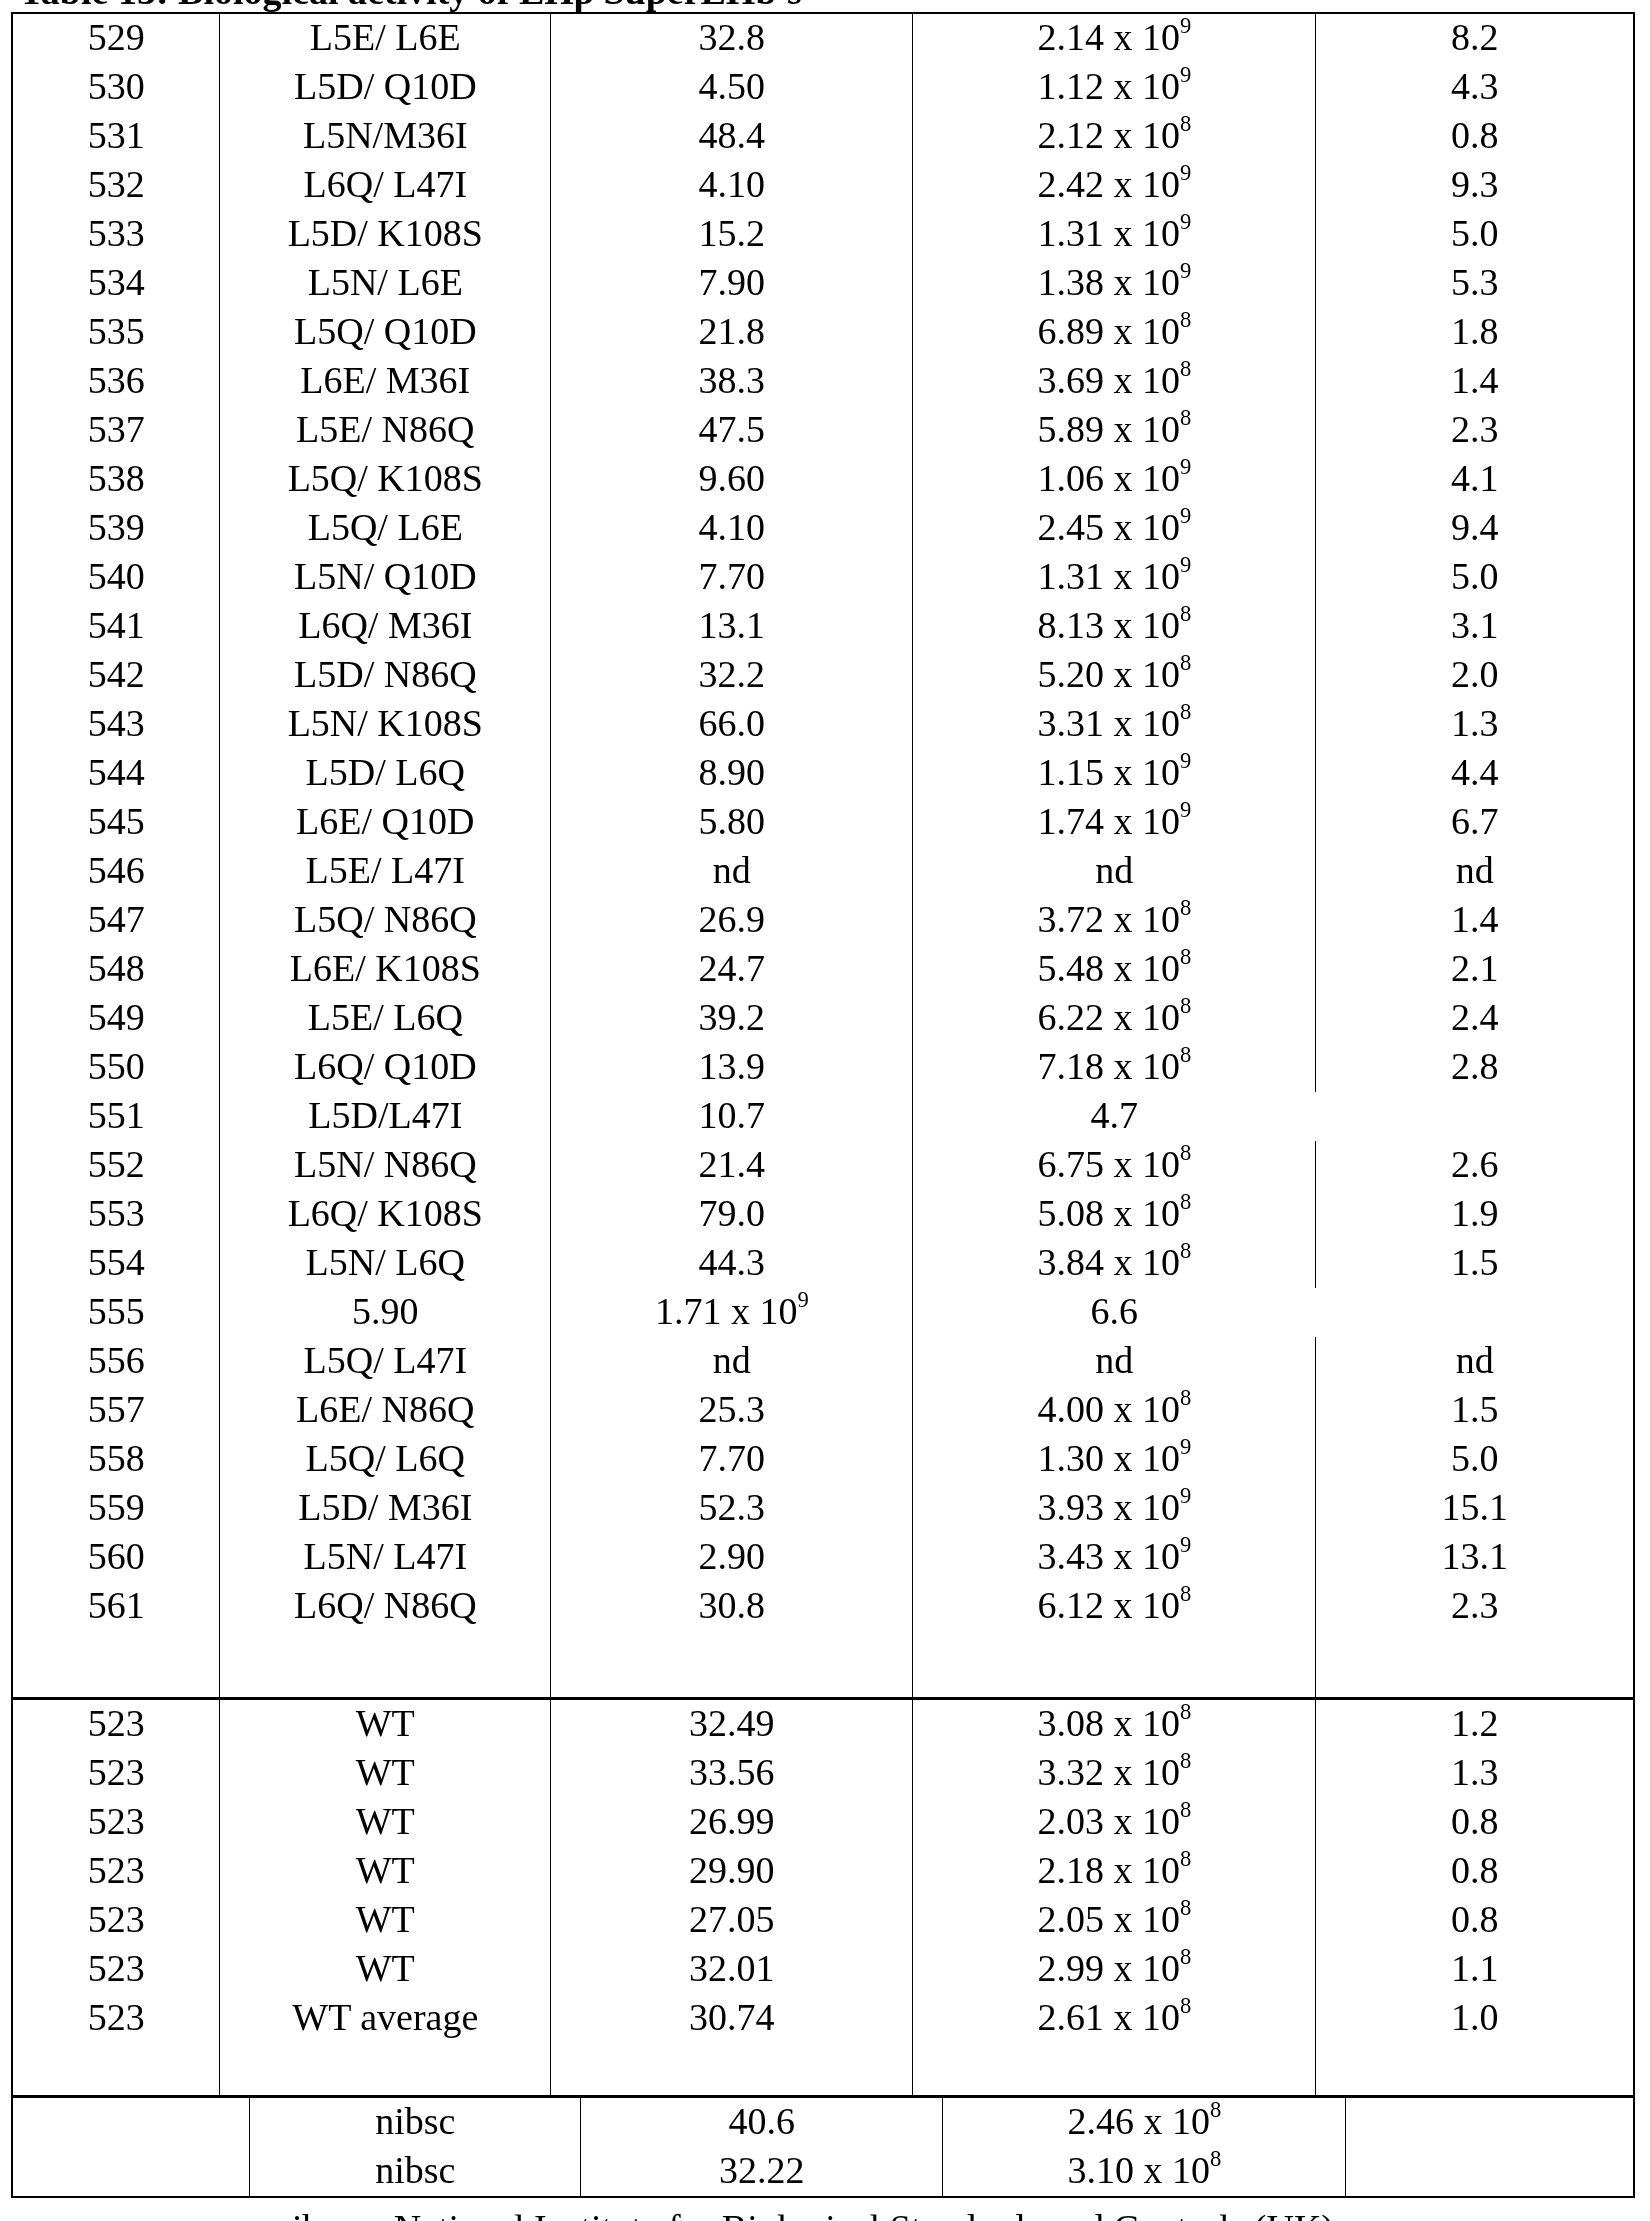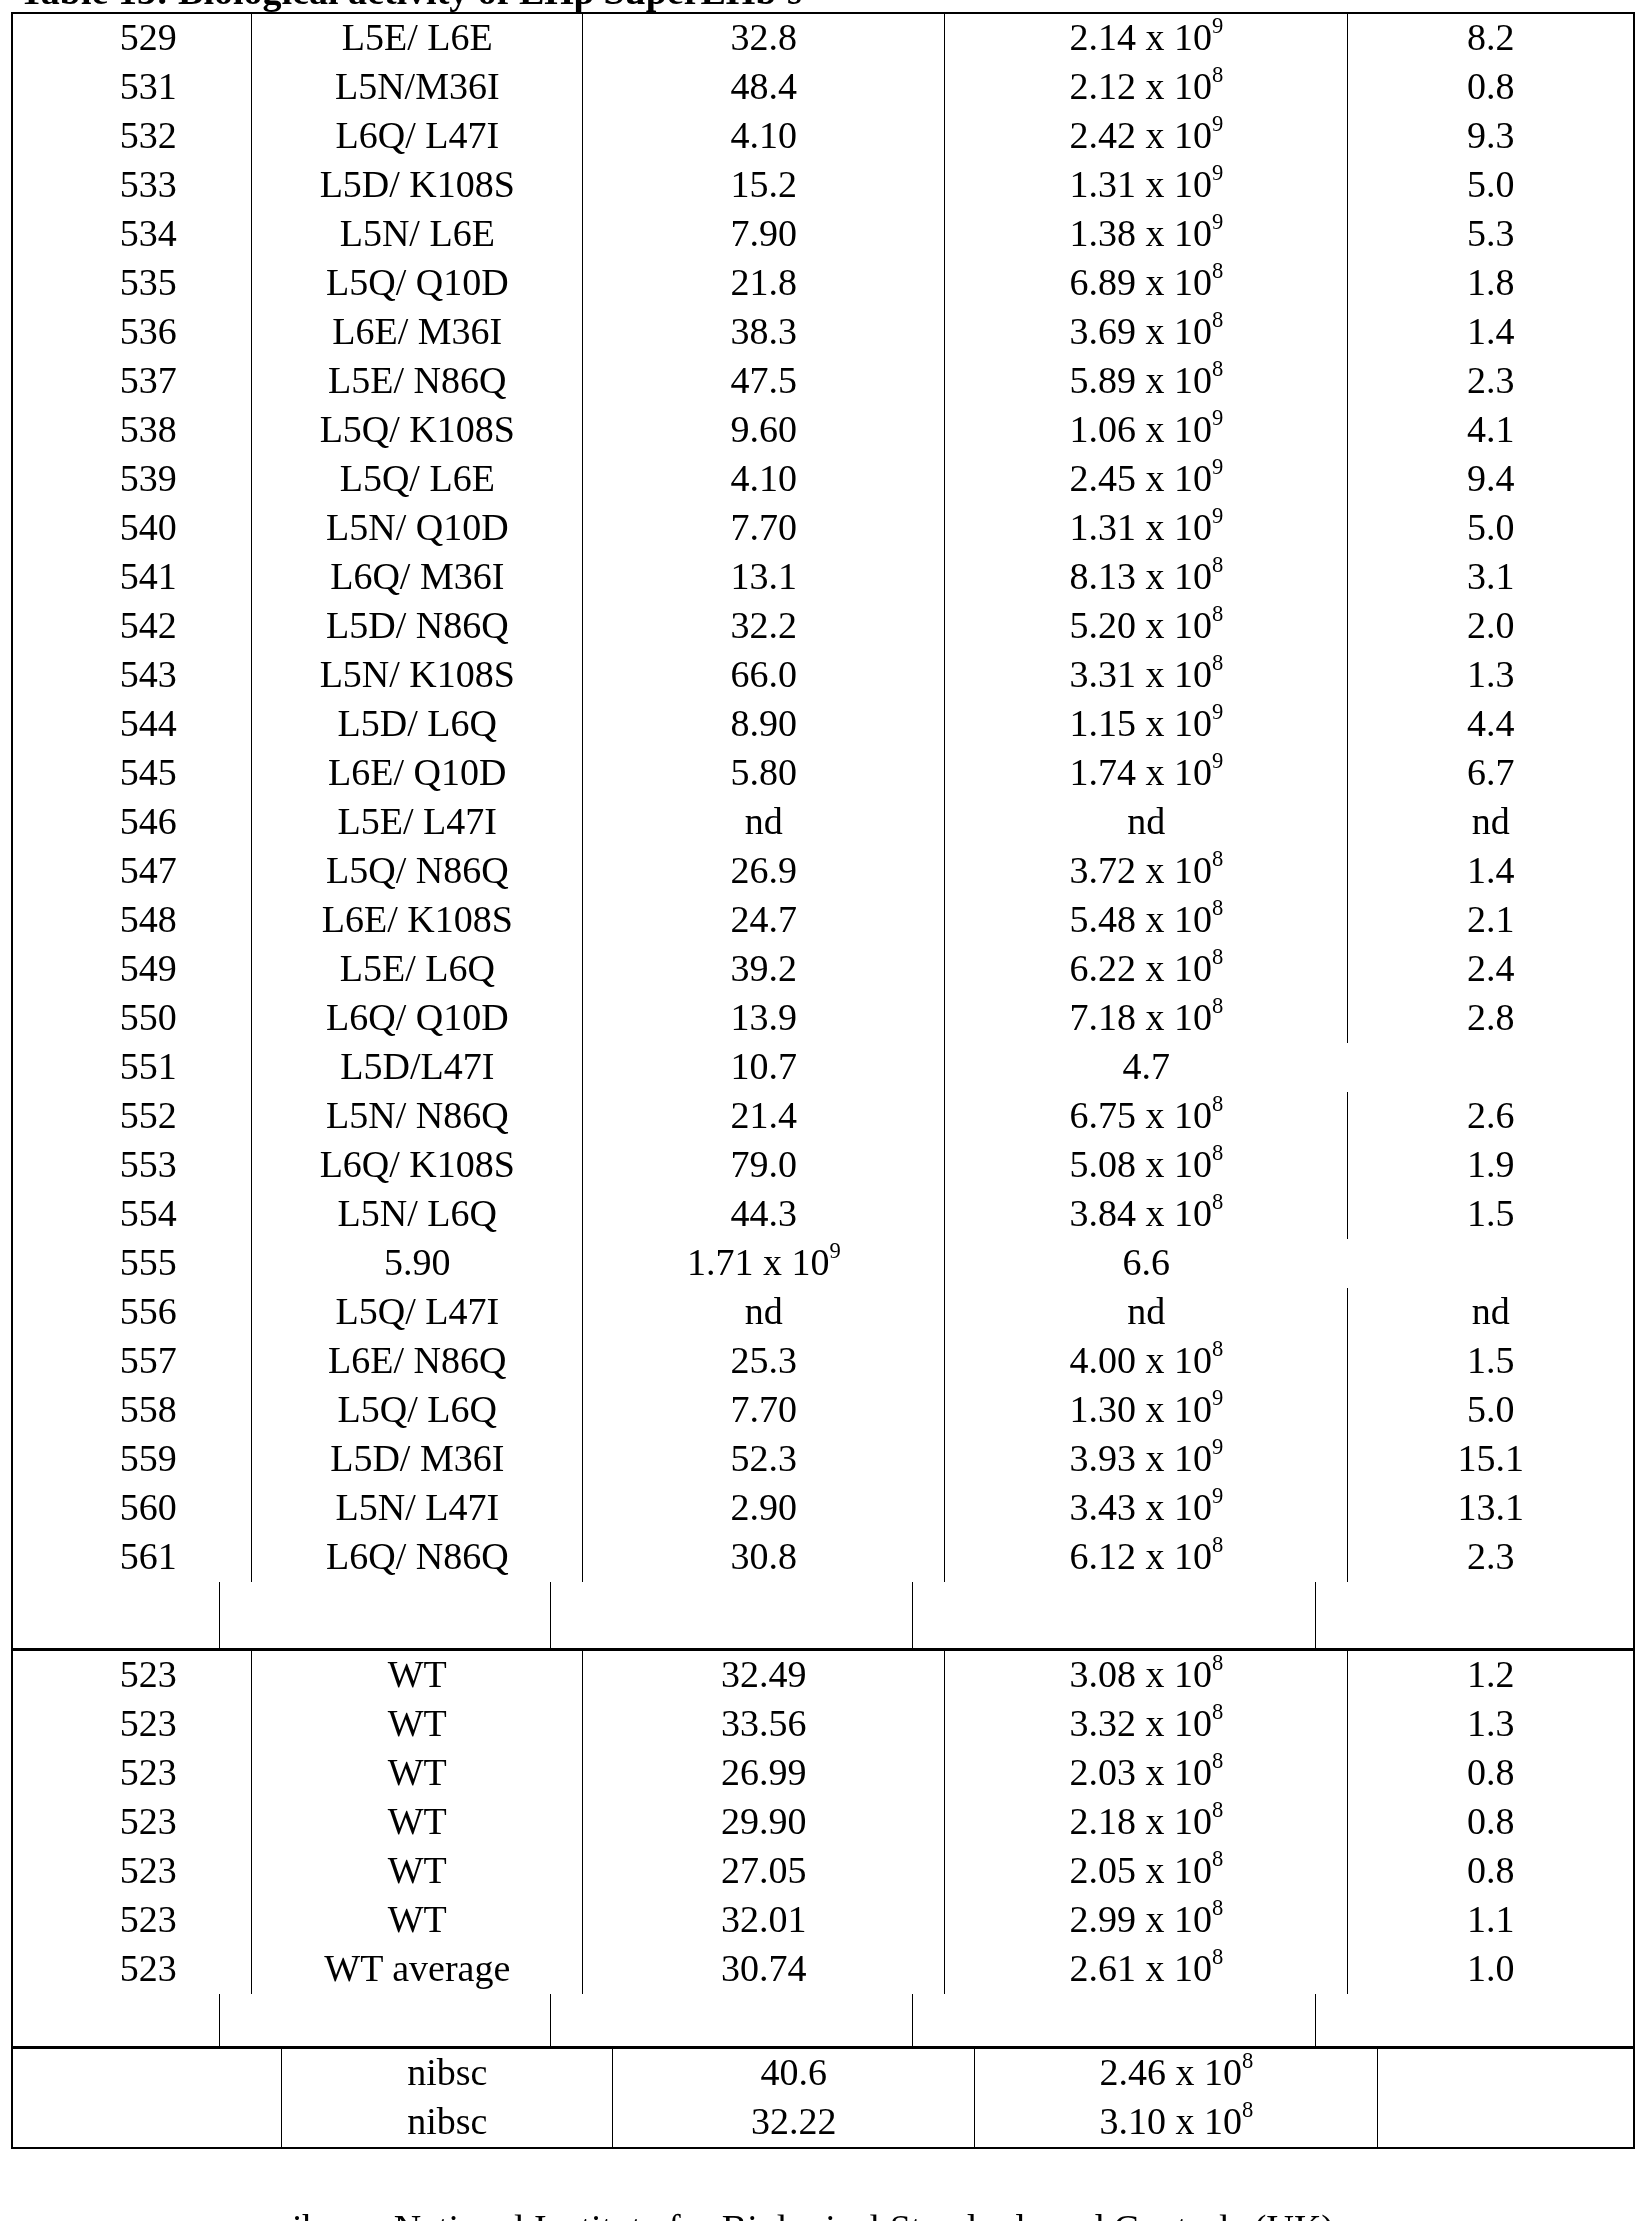--- a/index.html
+++ b/index.html
@@ -42,21 +42,20 @@
   }
   .section {
     position: relative;
     border-bottom: 3.8px solid #000;
   }
   .section:last-child { border-bottom: none; }
   .row {
     display: grid;
     grid-template-columns: 206px 331px 362px 403px 1fr;
     height: 49px;
-    margin-left: 32px;
   }
   .cell {
     text-align: center;
     font-size: 38px;
     line-height: 43px;
     white-space: nowrap;
     border-left: 1.9px solid #000;
     padding-top: 1.9px;
   }
   .cell:first-child { border-left: none; }
@@ -86,20 +85,27 @@
   <div class="section sec1">
     <div class="rows">
         <div class="row">
           <div class="cell">529</div>
           <div class="cell">L5E/ L6E</div>
           <div class="cell">32.8</div>
           <div class="cell"><span>2.14 x 10</span><sup>9</sup></div>
           <div class="cell">8.2</div>
         </div>
         <div class="row">
+          <div class="cell">530</div>
+          <div class="cell">L5D/ Q10D</div>
+          <div class="cell">4.50</div>
+          <div class="cell"><span>1.12 x 10</span><sup>9</sup></div>
+          <div class="cell">4.3</div>
+        </div>
+        <div class="row">
           <div class="cell">531</div>
           <div class="cell">L5N/M36I</div>
           <div class="cell">48.4</div>
           <div class="cell"><span>2.12 x 10</span><sup>8</sup></div>
           <div class="cell">0.8</div>
         </div>
         <div class="row">
           <div class="cell">532</div>
           <div class="cell">L6Q/ L47I</div>
           <div class="cell">4.10</div>

